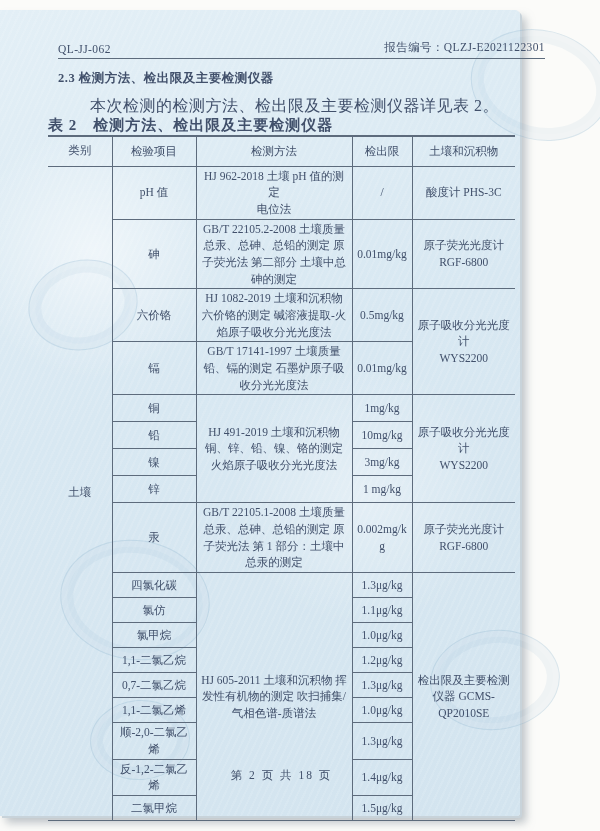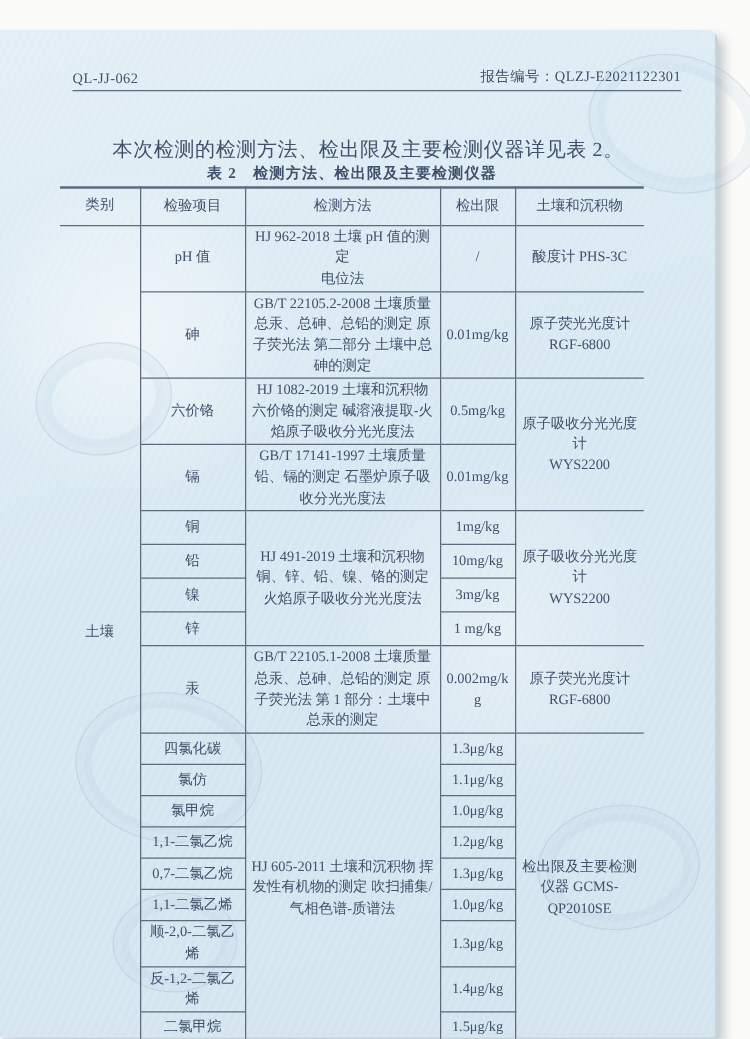--- a/index.html
+++ b/index.html
@@ -10,21 +10,21 @@
   }
   *{box-sizing:border-box;}
   html,body{margin:0;padding:0;}
   body{
     width:600px;height:831px;position:relative;overflow:hidden;
     background:#fbfbf9;
     font-family:"Liberation Serif","DejaVu Serif",serif;
     color:var(--ink);
   }
   .paper{
-    position:absolute;left:0;top:24px;width:572px;height:806px;
+    position:absolute;left:0;top:10px;width:520px;height:806px;
     background:
       radial-gradient(circle at 18% 30%, rgba(255,255,255,.55), rgba(255,255,255,0) 18%),
       radial-gradient(circle at 70% 60%, rgba(255,255,255,.35), rgba(255,255,255,0) 22%),
       repeating-linear-gradient(115deg, rgba(255,255,255,.10) 0 2px, rgba(0,0,0,0) 2px 6px),
       linear-gradient(160deg, var(--paper2), var(--paper) 45%, #d3e4ef);
     border-radius:0 5px 3px 0;
     box-shadow:2px 2px 0 #c8d3da, 6px 7px 9px rgba(140,152,160,.55);
   }
   .wm{position:absolute;border-radius:50%;border:1px solid rgba(140,180,205,.30);
       box-shadow:inset 0 0 0 6px rgba(255,255,255,.12), inset 0 0 0 12px rgba(140,180,205,.10);}
@@ -43,21 +43,21 @@
   .section-heading{
     position:absolute;left:58px;top:60px;width:490px;
     font-size:12.5px;font-weight:bold;letter-spacing:.5px;
   }
   .intro{
     position:absolute;left:58px;top:86px;width:480px;
     font-size:16px;text-indent:2em;letter-spacing:.5px;
   }
   .caption{
     position:absolute;left:48px;top:106px;width:467px;
-    text-align:center;font-size:12px;font-weight:bold;letter-spacing:1px;font-family:Liberation Serif, serif;
+    text-align:left;font-size:15px;font-weight:bold;letter-spacing:1px;font-family:Liberation Serif, serif;
   }
   table.tbl{
     position:absolute;left:48px;top:125px;width:467px;
     border-collapse:collapse;table-layout:fixed;
     font-size:11.5px;line-height:1.45;
     border-top:2px solid var(--line);
     border-bottom:1.5px solid var(--line);
   }
   .tbl col.c0{width:64px;}
   .tbl col.c1{width:84px;}
@@ -89,20 +89,21 @@
   <div class="wm wm2"></div>
   <div class="wm wm3"></div>
   <div class="wm wm4"></div>
   <div class="wm wm5"></div>
 
   <div class="doc-header">
     <span>QL-JJ-062</span>
     <span>报告编号：QLZJ-E2021122301</span>
   </div>
 
+  <div class="section-heading">2.3 检测方法、检出限及主要检测仪器</div>
   <div class="intro">本次检测的检测方法、检出限及主要检测仪器详见表 2。</div>
   <div class="caption">表 2　检测方法、检出限及主要检测仪器</div>
 
   <table class="tbl">
     <colgroup>
         <col class="c0">
         <col class="c1">
         <col class="c2">
         <col class="c3">
         <col class="c4">
@@ -202,13 +203,14 @@
       <td class="h25">反-1,2-二氯乙烯</td>
       <td>1.4μg/kg</td>
     </tr>
     <tr>
       <td class="h25">二氯甲烷</td>
       <td>1.5μg/kg</td>
     </tr>
   </tbody>
     </table>
 
+  <div class="footer">第 2 页  共 18 页</div>
 </div>
 
 </body></html>

